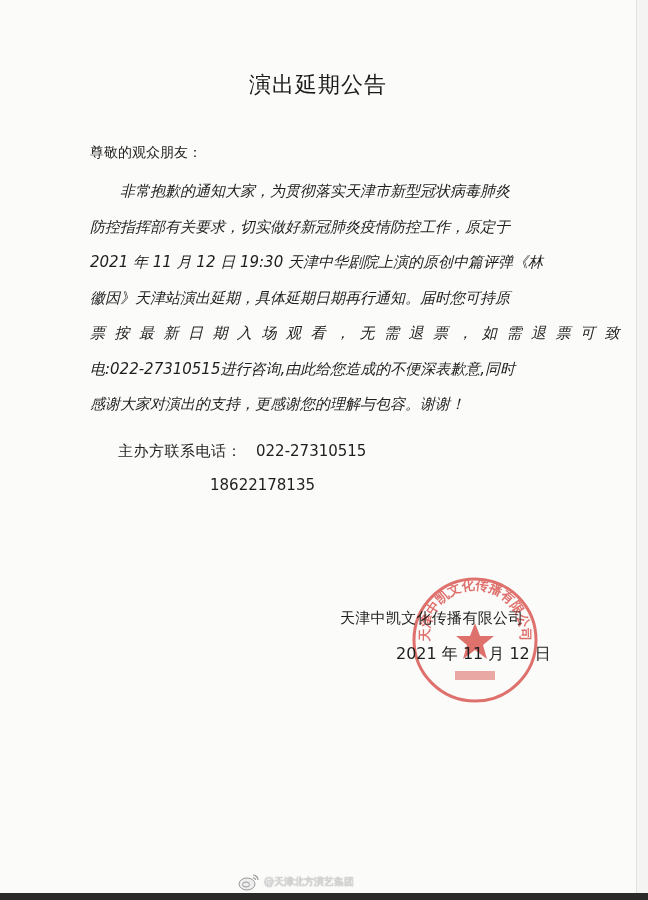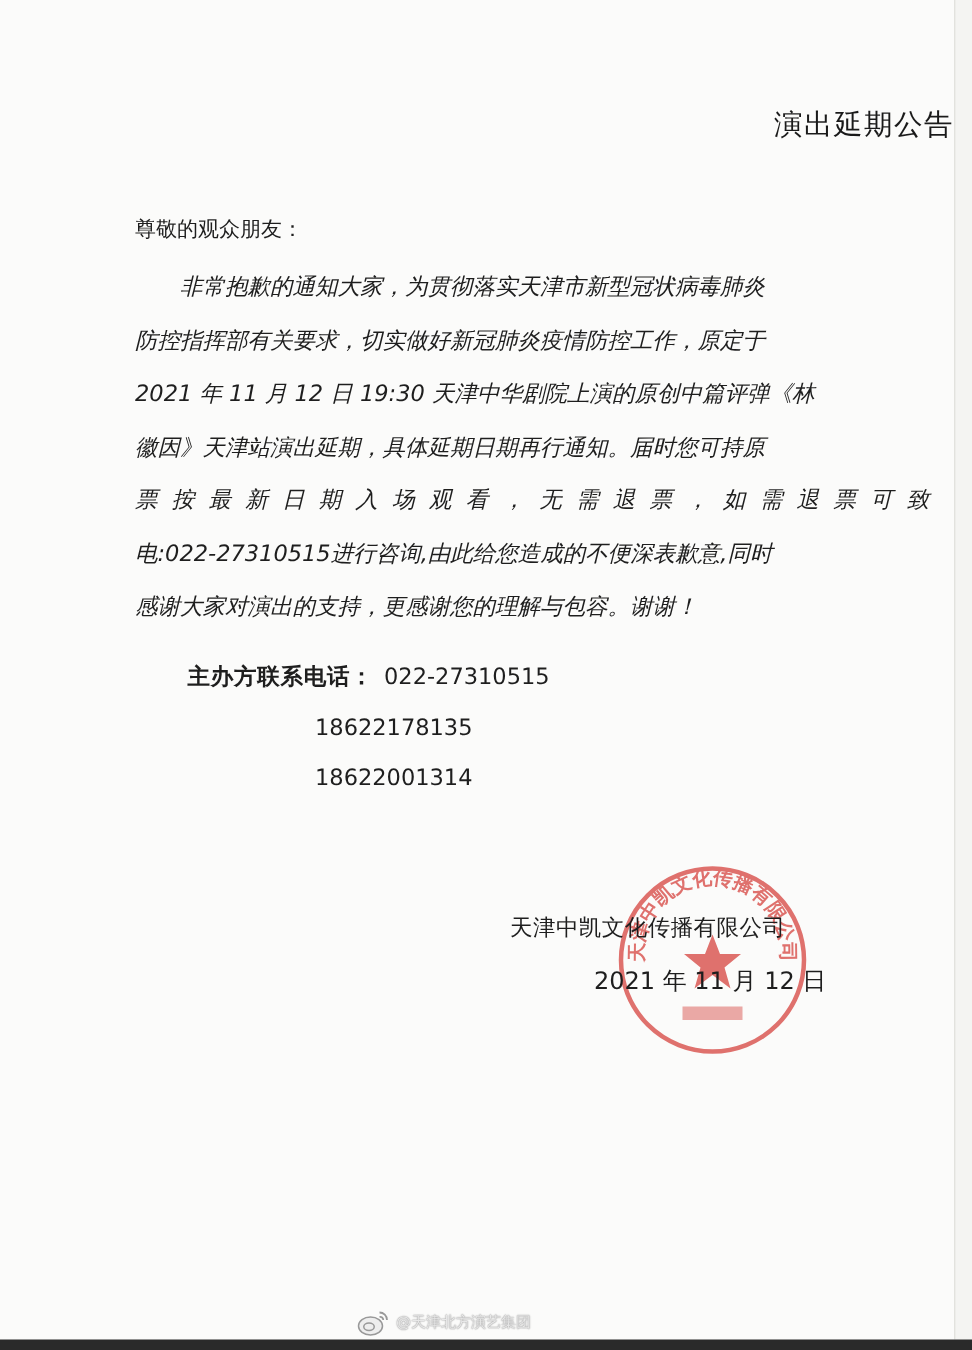--- a/index.html
+++ b/index.html
@@ -15,38 +15,38 @@
     width: 636px; height: 893px;
     background: #fbfbfa;
     border-right: 1px solid #e2e2de;
   }
   .bottom-strip {
     position: absolute; left: 0; top: 893px; width: 648px; height: 7px;
     background: #2a2a2a;
   }
   .title {
     position: absolute; left: 0; width: 636px; top: 70px;
-    text-align: right; font-size: 19px; letter-spacing: 1px;
+    text-align: center; font-size: 22px; letter-spacing: 1px;
     color: #1a1a1a;
   }
   .greeting {
     position: absolute; left: 90px; top: 144px;
     font-size: 14px;
   }
   .body-lines { position: absolute; left: 90px; top: 174px; width: 450px; font-style: italic; }
   .line {
     font-size: 15px; height: 35.5px; line-height: 35.5px; white-space: nowrap;
   }
   .line.indent { padding-left: 30px; }
   .line.spaced { letter-spacing: 9.5px; }
   .contact {
     position: absolute; left: 118px; top: 440px; font-size: 15px;
   }
   .contact-row { height: 33.5px; line-height: 22px; white-space: nowrap; }
-  .contact-label { display: inline-block; width: 138px; font-weight: bold; letter-spacing: 0.5px; text-align: center; }
+  .contact-label { display: inline-block; width: 138px; font-weight: normal; letter-spacing: 0.5px; }
   .contact-value { display: inline-block; }
   .contact-row.cont .contact-value { margin-left: 92px; }
   .company {
     position: absolute; left: 340px; top: 609px; font-size: 15px; letter-spacing: 0.3px;
   }
   .sign-date {
     position: absolute; left: 396px; top: 644px; font-size: 16px;
   }
   .seal {
     position: absolute; left: 410px; top: 575px; width: 130px; height: 130px;
@@ -78,23 +78,20 @@
     <div class="line">感谢大家对演出的支持，更感谢您的理解与包容。谢谢！</div>
   </div>
 
   <div class="contact">
     <div class="contact-row">
       <span class="contact-label">主办方联系电话：</span><span class="contact-value">022-27310515</span>
     </div>
     <div class="contact-row cont">
       <span class="contact-value">18622178135</span>
     </div>
-    <div class="contact-row cont">
-      <span class="contact-value">18622001314</span>
-    </div>
   </div>
 
   <svg class="seal" viewBox="0 0 130 130">
     <defs>
       <path id="sealArc" d="M 20 70 A 46 46 0 1 1 110 70"></path>
     </defs>
     <circle cx="65" cy="65" r="61" fill="none" stroke="#d9534f" stroke-width="3"></circle>
     <text font-size="13" fill="#d9534f" font-weight="bold" font-family="DejaVu Sans, sans-serif">
       <textPath href="#sealArc" startOffset="50%" text-anchor="middle">天津中凯文化传播有限公司</textPath>
     </text>

